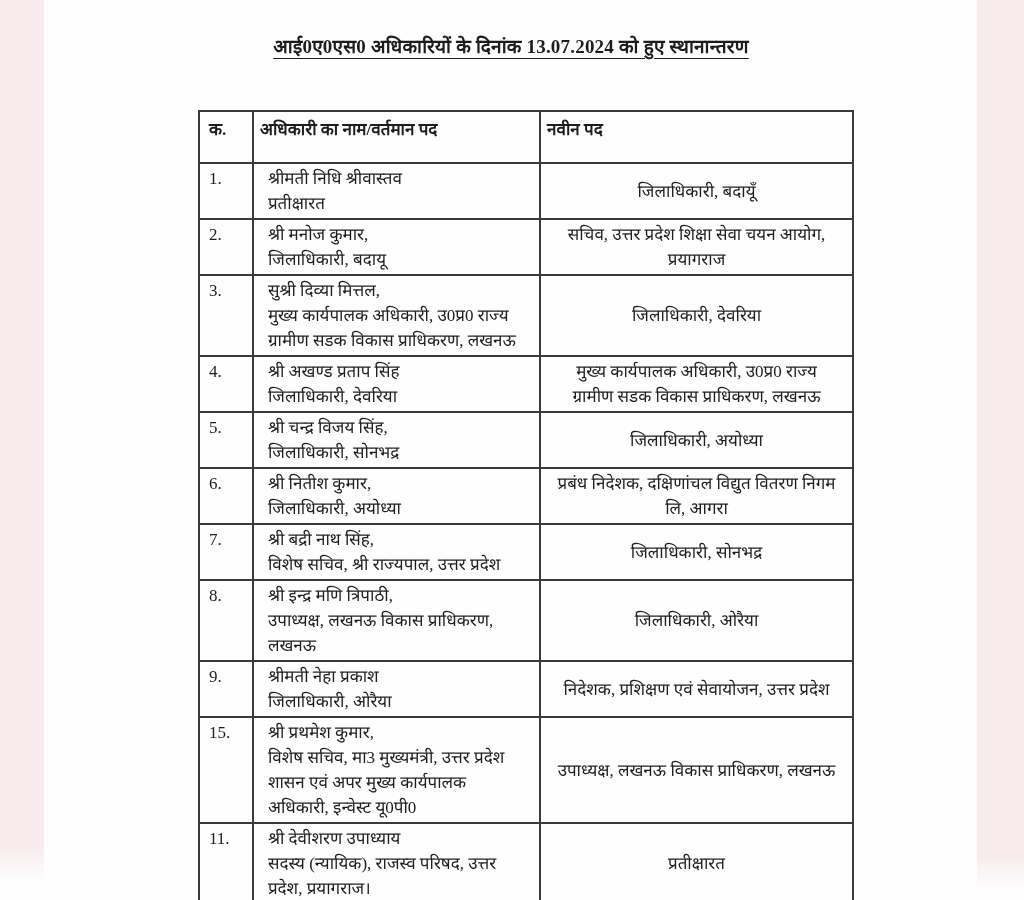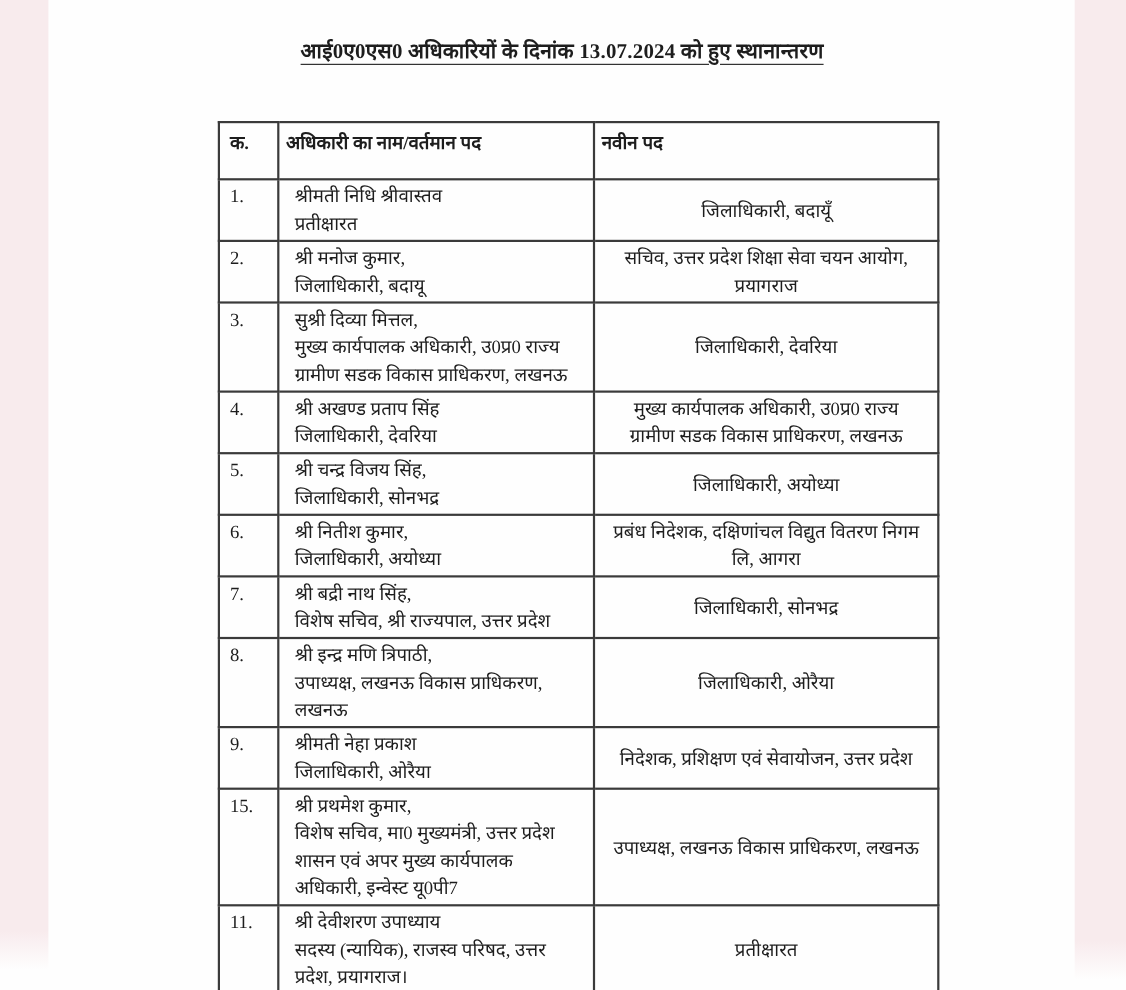--- a/index.html
+++ b/index.html
@@ -192,23 +192,23 @@
             <span class="line">जिलाधिकारी, ओरैया</span>
           </td>
           <td class="newpost-cell">
             <span class="line">निदेशक, प्रशिक्षण एवं सेवायोजन, उत्तर प्रदेश</span>
           </td>
         </tr>
         <tr>
           <td class="serial-cell">15.</td>
           <td class="officer-cell">
             <span class="line">श्री प्रथमेश कुमार,</span>
-            <span class="line">विशेष सचिव, मा0 मुख्यमंत्री, उत्तर प्रदेश</span>
+            <span class="line">विशेष सचिव, मा3 मुख्यमंत्री, उत्तर प्रदेश</span>
             <span class="line">शासन  एवं अपर मुख्य कार्यपालक</span>
-            <span class="line">अधिकारी, इन्वेस्ट यू0पी7</span>
+            <span class="line">अधिकारी, इन्वेस्ट यू0पी0</span>
           </td>
           <td class="newpost-cell">
             <span class="line">उपाध्यक्ष, लखनऊ विकास प्राधिकरण, लखनऊ</span>
           </td>
         </tr>
         <tr>
           <td class="serial-cell">11.</td>
           <td class="officer-cell">
             <span class="line">श्री देवीशरण उपाध्याय</span>
             <span class="line">सदस्य (न्यायिक), राजस्व परिषद, उत्तर</span>

